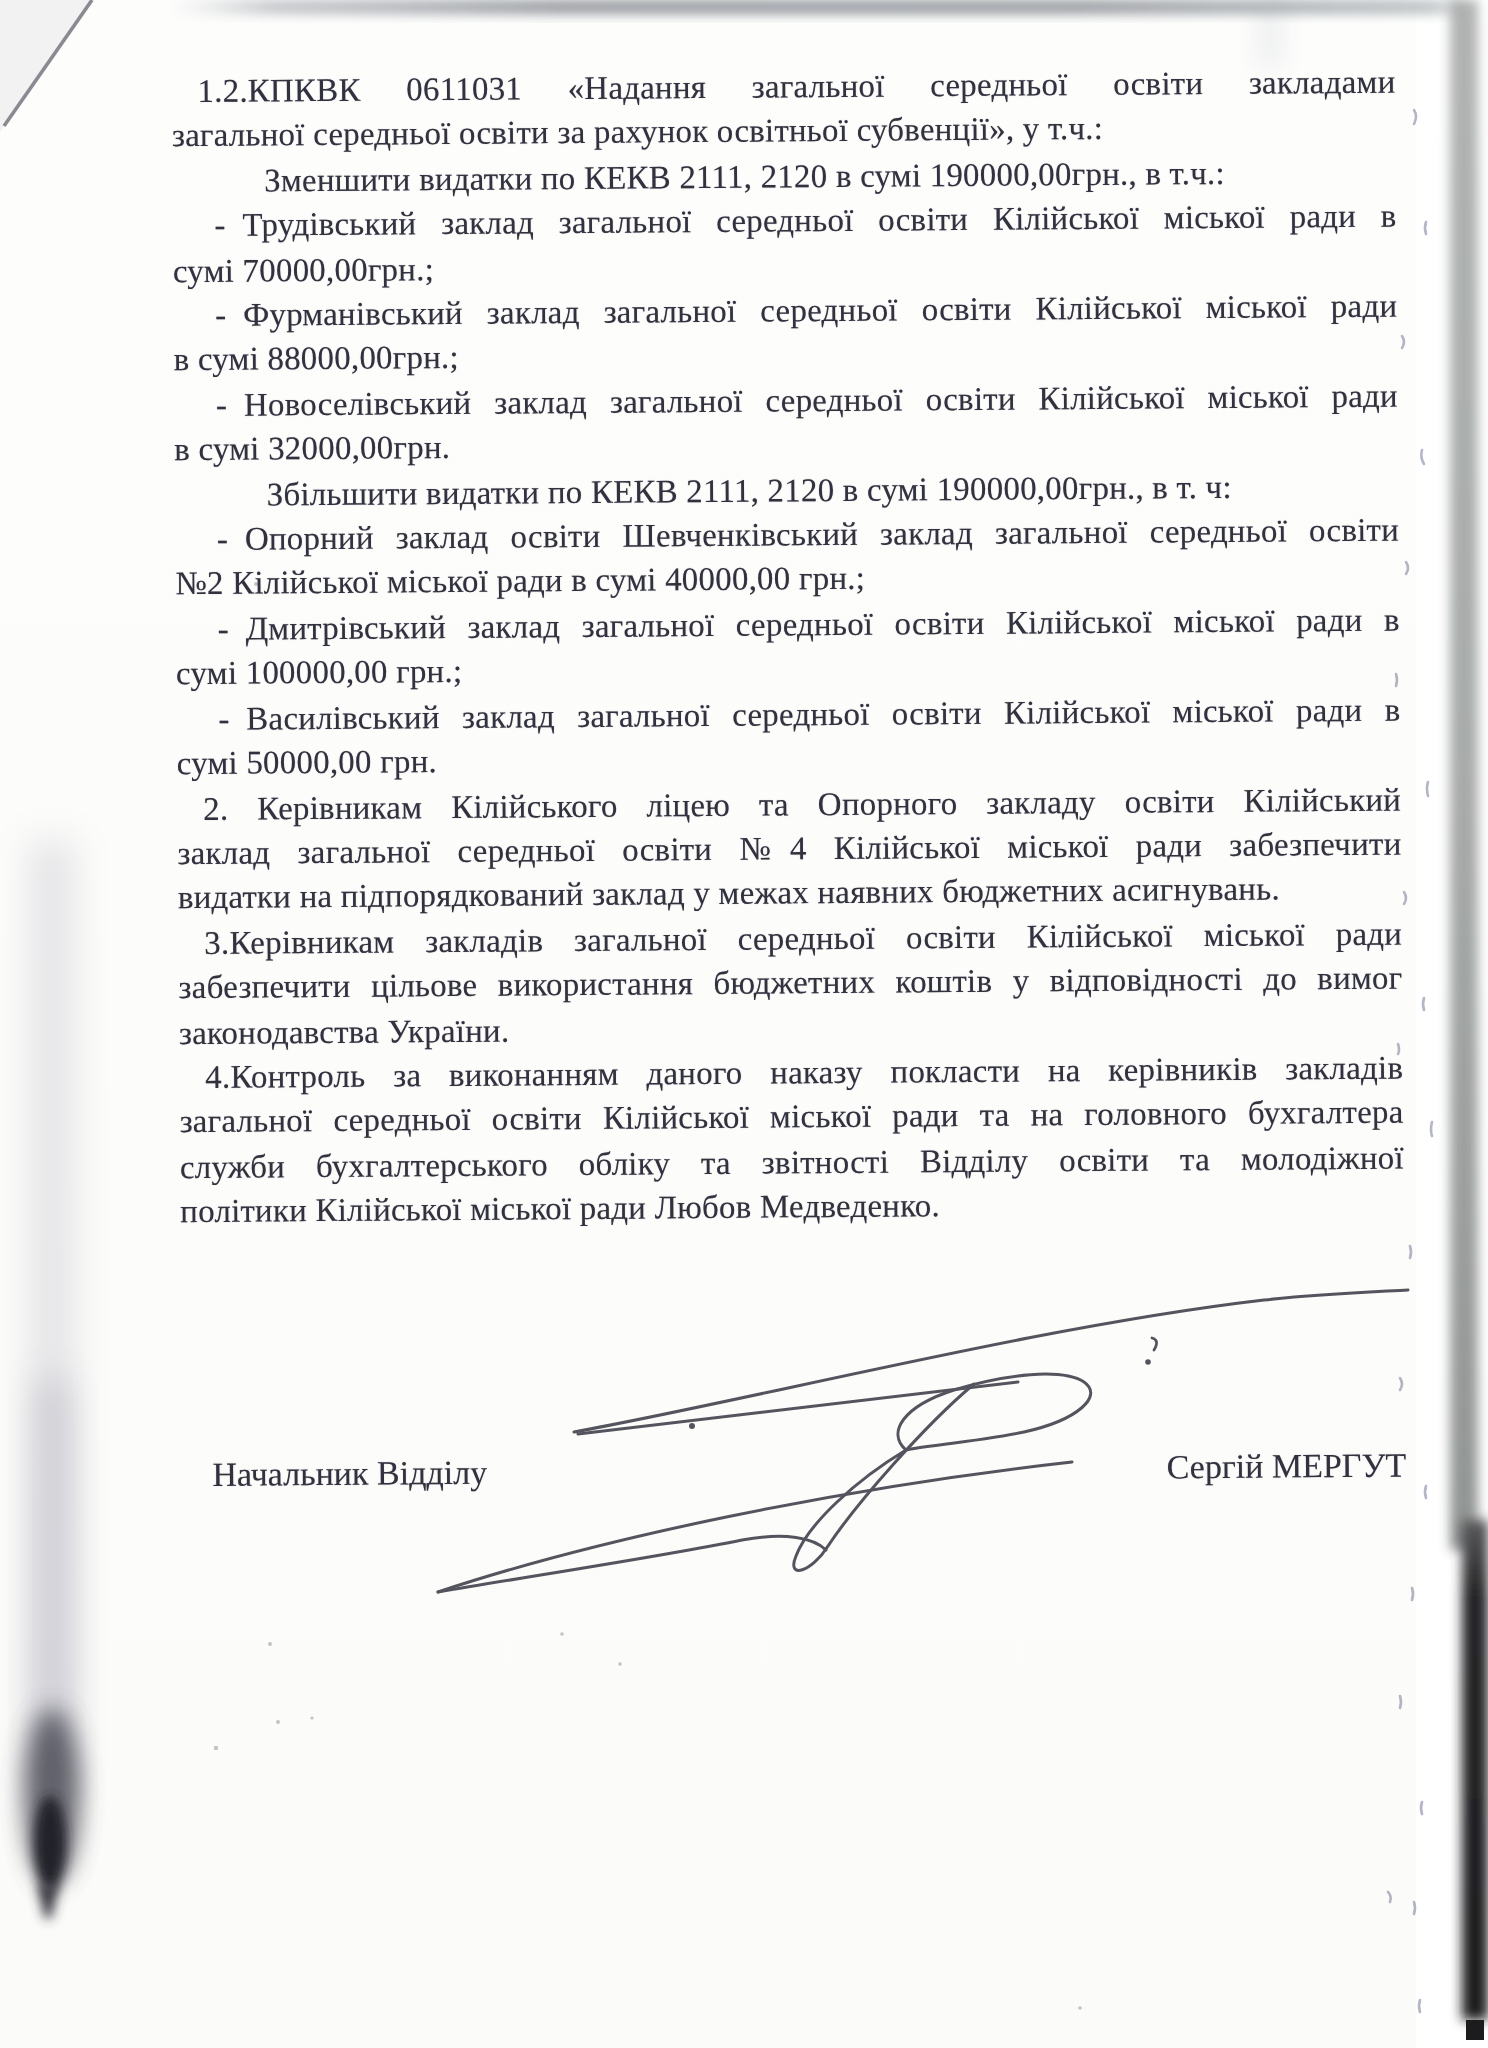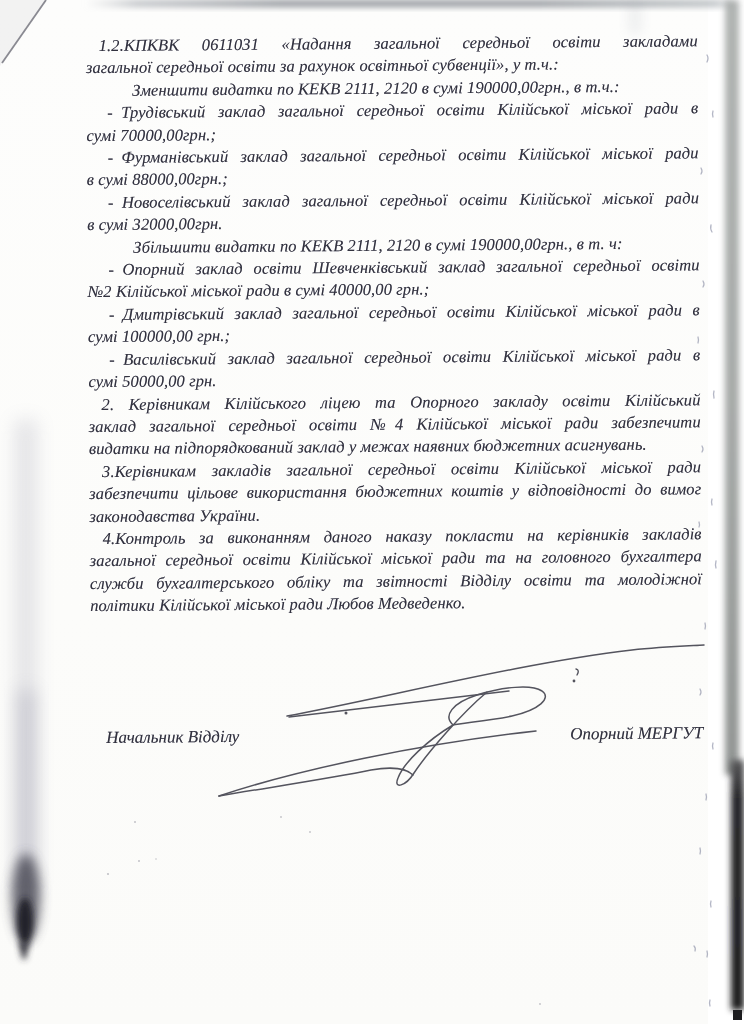--- a/index.html
+++ b/index.html
@@ -4,21 +4,20 @@
 <style>
   html,body{margin:0;padding:0;}
   body{
     width:744px;height:1024px;overflow:hidden;position:relative;
     background:#ffffff;
     font-family:"Liberation Serif","DejaVu Serif",serif;
   }
   .scan-page{
     position:absolute;inset:0;width:708px;height:1024px;
     background:linear-gradient(180deg,#fdfdfc 0%,#fcfcfa 60%,#fbfbf9 100%);
-    font-style:italic;
   }
   .page-tilt{
     position:absolute;inset:0;
     transform:rotate(-0.45deg);
     transform-origin:50% 45%;
   }
   .doc-lines{
     position:absolute;left:89px;top:33px;width:612px;
     font-size:16.5px;line-height:22.4px;color:#32323f;
     letter-spacing:0.1px;
@@ -153,21 +152,21 @@
         <div class="line ind-cont just">забезпечити цільове використання бюджетних коштів у відповідності до вимог</div>
         <div class="line ind-cont">законодавства України.</div>
         <div class="line ind-p1 just">4.Контроль за виконанням даного наказу покласти на керівників закладів</div>
         <div class="line ind-cont just">загальної середньої освіти Кілійської міської ради та на головного бухгалтера</div>
         <div class="line ind-cont just">служби бухгалтерського обліку та звітності Відділу освіти та молодіжної</div>
         <div class="line ind-cont">політики Кілійської міської ради Любов Медведенко.</div>
       </div>
 
     <div class="sig-row">
       <span class="left-label">Начальник Відділу</span>
-      <span class="right-label">Опорний МЕРГУТ</span>
+      <span class="right-label">Сергій МЕРГУТ</span>
     </div>
   </div>
 
   <svg class="overlay" width="744" height="1024" viewBox="0 0 744 1024">
     <g stroke="#54545e" stroke-width="1.5" fill="none" stroke-linecap="round">
       <path d="M 287 716 C 380 699 520 663 632 650 C 660 647 686 646 704 645"></path>
       <path d="M 289 717 C 370 708 445 699 509 691"></path>
       <path d="M 487 692 C 462 713 428 752 414 773 C 406 786 393 790 398 778 C 404 762 428 740 453 725"></path>
       <path d="M 453 725 C 443 716 452 703 477 695 C 503 687 531 684 542 691 C 552 698 539 710 512 716 C 487 721 461 723 453 725"></path>
       <path d="M 219 796 C 300 769 420 744 536 731"></path>

